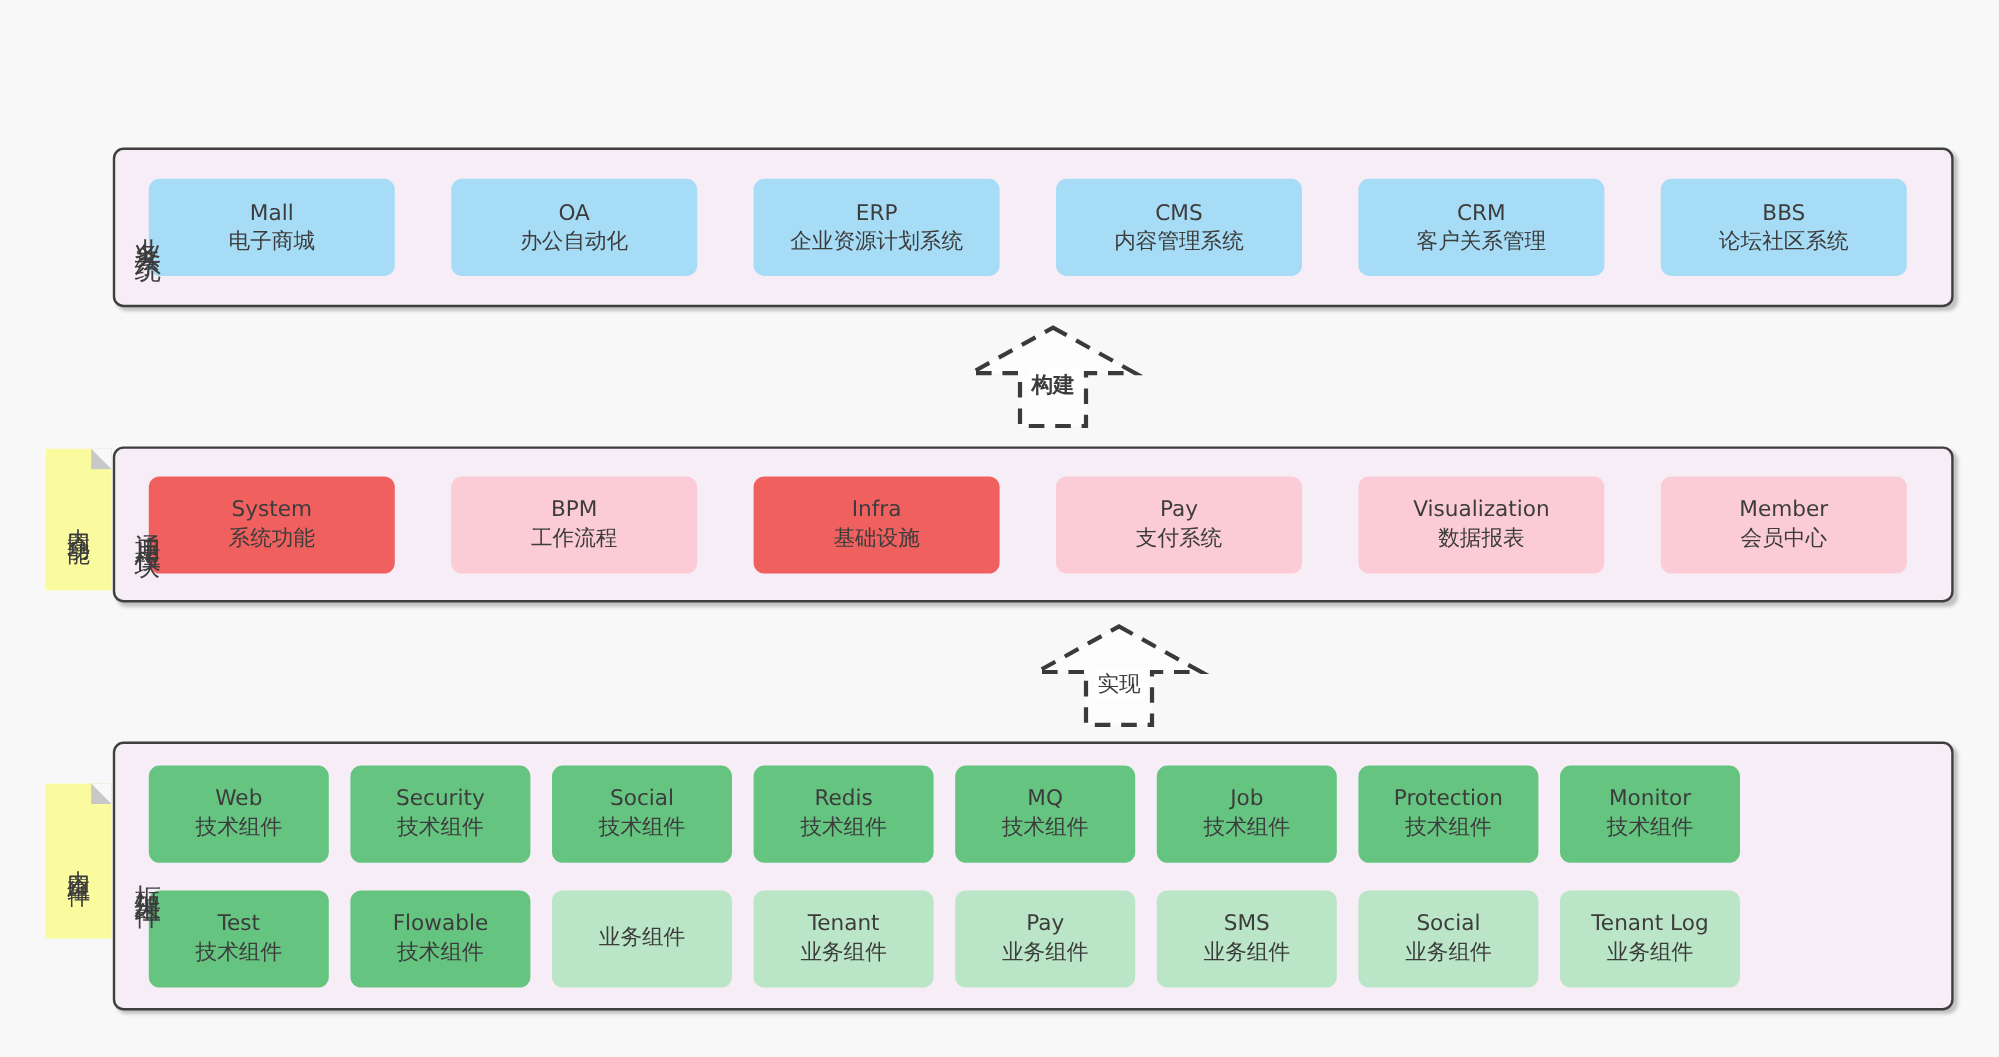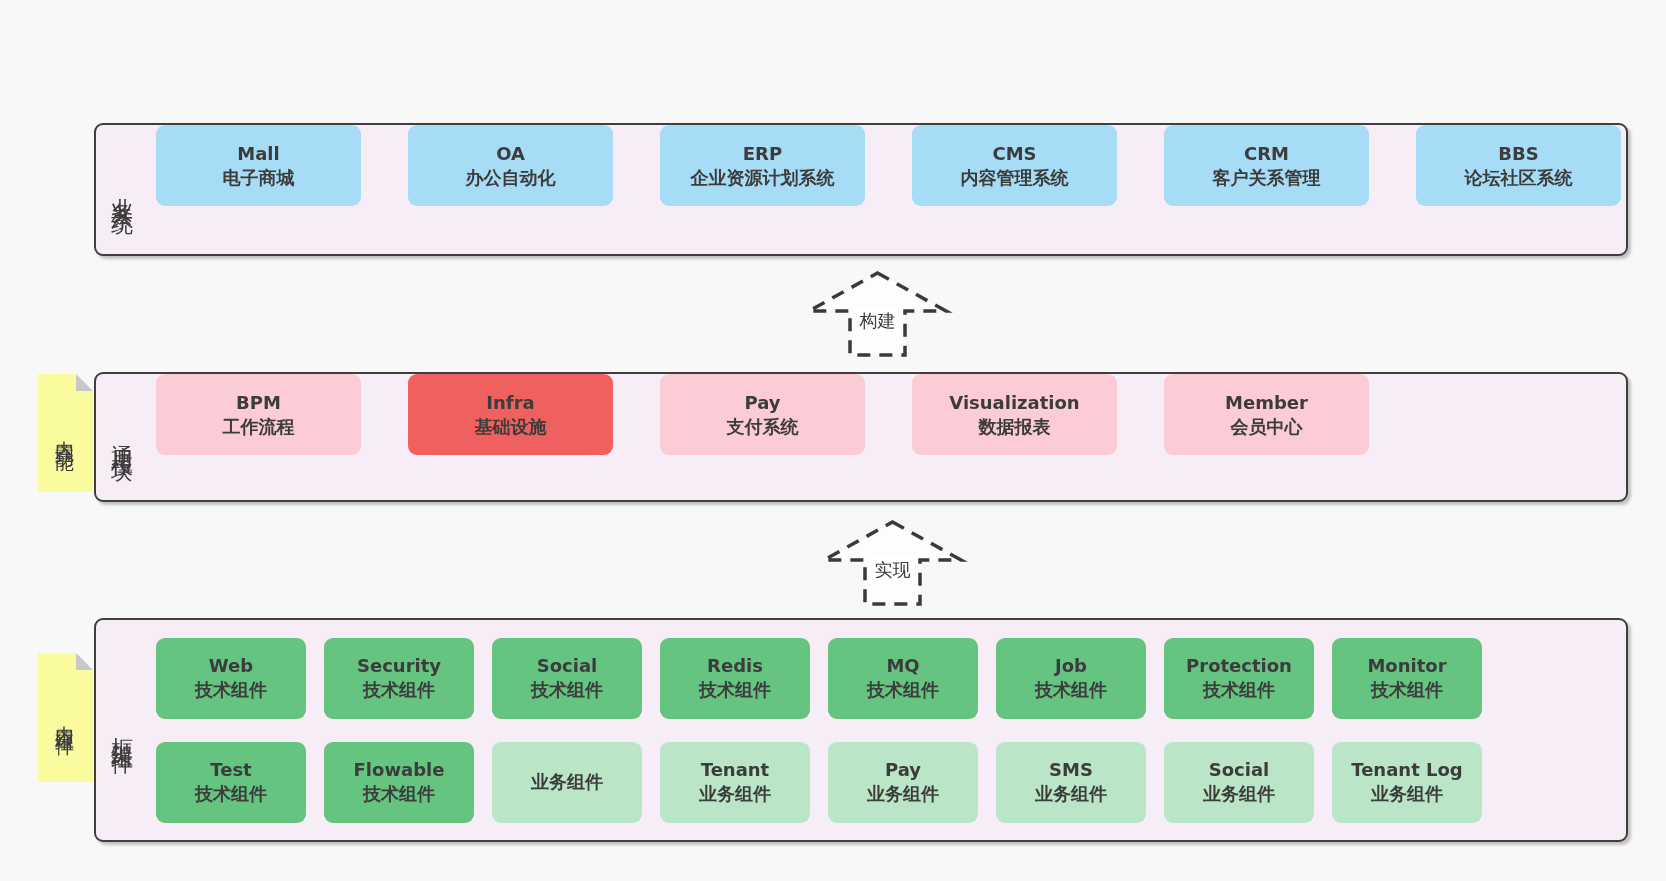--- a/index.html
+++ b/index.html
@@ -41,23 +41,23 @@
     text-orientation: upright;
     font-size: 22px;
     letter-spacing: 5px;
     color: var(--text, #3c3c3c);
     z-index: 3;
   }
 
   
   .box-row {
     display: flex;
-    padding-left: 60px;
+    align-items: center;
+    padding-left: 28px;
     box-sizing: border-box;
-    font-weight: bold;
   }
   #layer-business .box-row, #layer-modules .box-row {
     position: absolute; inset: 0; gap: 47px;
   }
   .rows {
     position: absolute; inset: 0;
     display: flex;
     flex-direction: column;
     justify-content: center;
     gap: 23px;
@@ -113,22 +113,22 @@
   .note-label {
     writing-mode: vertical-lr;
     text-orientation: upright;
     font-size: 19px;
     letter-spacing: 4px;
     color: var(--text, #3c3c3c);
   }
 
   
   .arrow { position: absolute; width: 141px; height: 88px; z-index: 1; }
-  #arrow-build     { left: 807px; top: 270px; }
-  #arrow-implement { left: 822px; top: 519px; }
+  #arrow-build     { left: 807px; top: 270px; font-weight: bold; }
+  #arrow-implement { left: 862px; top: 519px; }
   .arrow svg { display: block; width: 100%; height: 100%; overflow: visible; }
   .arrow polygon {
     fill: #fdfdfd;
     stroke: #3a3a3a;
     stroke-width: 3.5;
     stroke-dasharray: 13 9;
     stroke-linejoin: miter;
   }
   .arrow-label {
     position: absolute;
@@ -188,20 +188,24 @@
   <div class="arrow" id="arrow-build">
     <svg viewBox="0 0 141 88" aria-hidden="true">
       <polygon points="70.5,3 139,41 98,41 98,85 43,85 43,41 2,41"></polygon>
     </svg>
     <span class="arrow-label">构建</span>
   </div>
 
   <section class="layer" id="layer-modules">
     <div class="layer-label">通用模块</div>
     <div class="box-row">
+        <div class="box red">
+          <div class="box-name">System</div>
+          <div class="box-desc">系统功能</div>
+        </div>
         <div class="box pink">
           <div class="box-name">BPM</div>
           <div class="box-desc">工作流程</div>
         </div>
         <div class="box red">
           <div class="box-name">Infra</div>
           <div class="box-desc">基础设施</div>
         </div>
         <div class="box pink">
           <div class="box-name">Pay</div>

